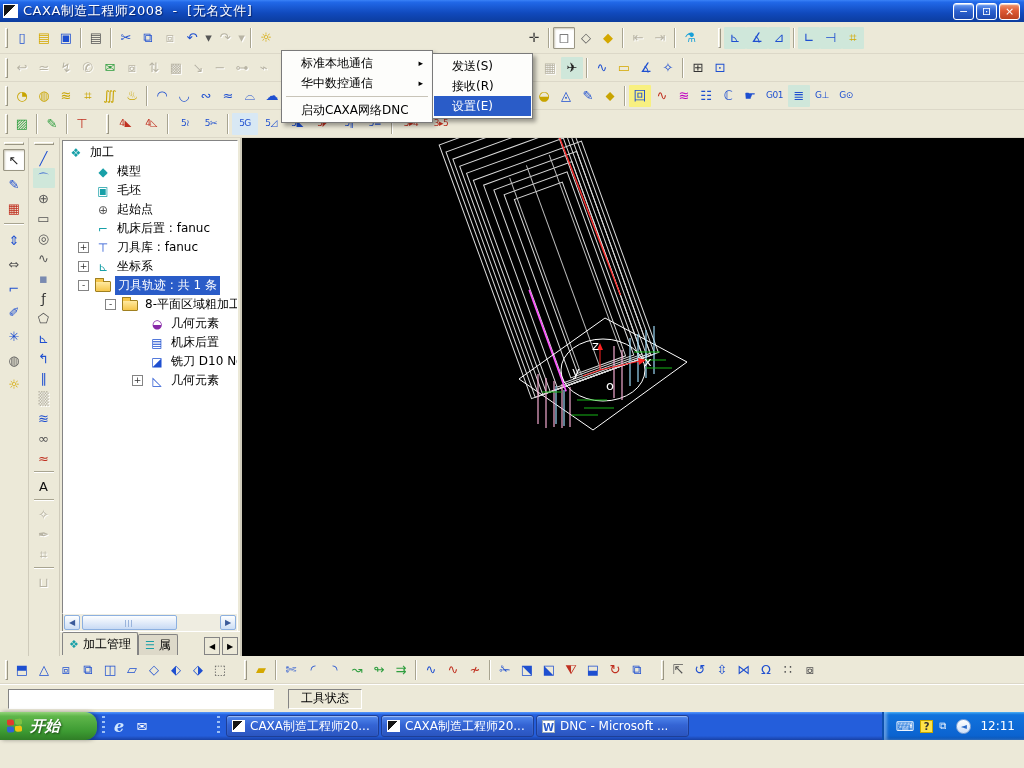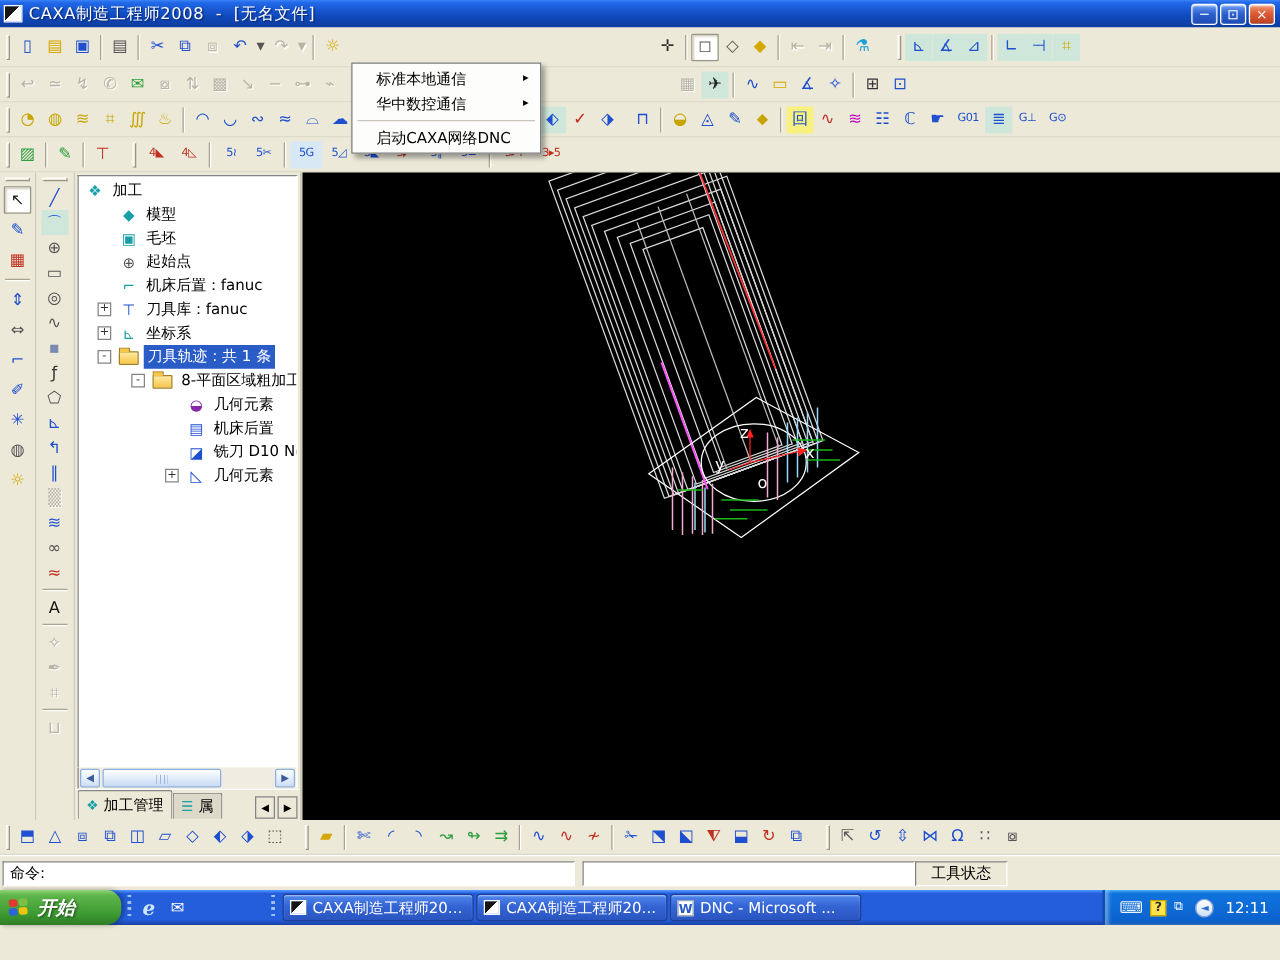--- a/index.html
+++ b/index.html
@@ -60,21 +60,21 @@
 .tabarrows{margin-left:auto;display:flex}
 .abtn{width:16px;height:18px;border:1px solid #848484;background:#ece9d8;font-size:8px;display:flex;align-items:center;justify-content:center;margin-left:2px}
 
 .viewport{position:relative;width:782px;height:518px;background:#000;overflow:hidden}
 .viewport svg{display:block}
 
 .bottombar{height:28px}
 .statusbar{height:28px;display:flex;align-items:center;background:#ece9d8;border-top:1px solid #fff;padding:0 2px}
 .sfield{height:20px;border:1px solid;border-color:#848484 #fff #fff #848484;background:#fff;font-size:12px;display:flex;align-items:center;padding:0 5px;white-space:nowrap}
 .cmd{width:458px}.f2{width:266px;margin-left:6px}
-.slabel{width:74px;background:#ece9d8;justify-content:center;}
+.slabel{width:74px;background:#ece9d8;justify-content:center;margin-left:14px}
 .coords{width:176px;margin-left:2px}
 .taskbar{height:28px;background:linear-gradient(180deg,#5a96f8 0%,#3a80f4 5%,#245edb 10%,#245edb 85%,#1941a5 100%);display:flex;align-items:center}
 .startbtn{height:28px;width:97px;flex:none;border-radius:0 12px 12px 0;background:linear-gradient(180deg,#94d47a 0%,#5fb64a 15%,#3c9a32 70%,#2f7d26 100%);display:flex;align-items:center;gap:6px;padding-left:7px;color:#fff;font-style:italic;font-weight:bold;font-size:15px;text-shadow:1px 1px 2px #1c4c14;box-shadow:2px 0 4px rgba(0,0,0,.35)}
 .flag{width:17px;height:15px;display:grid;grid-template-columns:7px 7px;grid-template-rows:6px 6px;gap:1px;transform:skewY(-6deg)}
 .flag i{border-radius:1px 3px 1px 3px}
 .ql{display:flex;align-items:center;gap:5px;padding:0 5px}
 .qsep{width:3px;height:20px;background:repeating-linear-gradient(180deg,#9dc0f5 0 2px,transparent 2px 5px);flex:none}
 .qicon{width:18px;height:18px;display:flex;align-items:center;justify-content:center;font-size:13px;color:#fff}
 .ie{font-family:"DejaVu Serif","Liberation Serif",serif;font-style:italic;font-weight:bold;color:#cfe6ff;font-size:16px}
 .qspacer{width:56px}
@@ -788,23 +788,20 @@
       </div>
       <div class="tb">
         <span class="gl" style="color: rgb(85, 85, 85);">∷</span>
       </div>
       <div class="tb">
         <span class="gl" style="color: rgb(85, 85, 85);">⧇</span>
       </div>
     </div>
 
   <div class="statusbar">
-    <div class="sfield cmd">
-        <span>命令:</span>
-      </div>
     <div class="sfield f2"></div>
     <div class="sfield slabel">
         <span>工具状态</span>
       </div>
   </div>
 
   <div class="taskbar">
     <div class="startbtn">
       <span class="flag">
         <i style="background:#e23a2e"></i>
@@ -851,13 +848,24 @@
       </div>
       <div class="mitem">
         <span>华中数控通信</span>
         <span class="marrow">▸</span>
       </div>
       <div class="msep"></div>
       <div class="mitem">
         <span>启动CAXA网络DNC</span>
       </div>
     </div>
+  <div class="menu" id="comm-submenu">
+      <div class="mitem">
+        <span>发送(S)</span>
+      </div>
+      <div class="mitem">
+        <span>接收(R)</span>
+      </div>
+      <div class="mitem msel">
+        <span>设置(E)</span>
+      </div>
+    </div>
 </div>
 
 </body></html>

